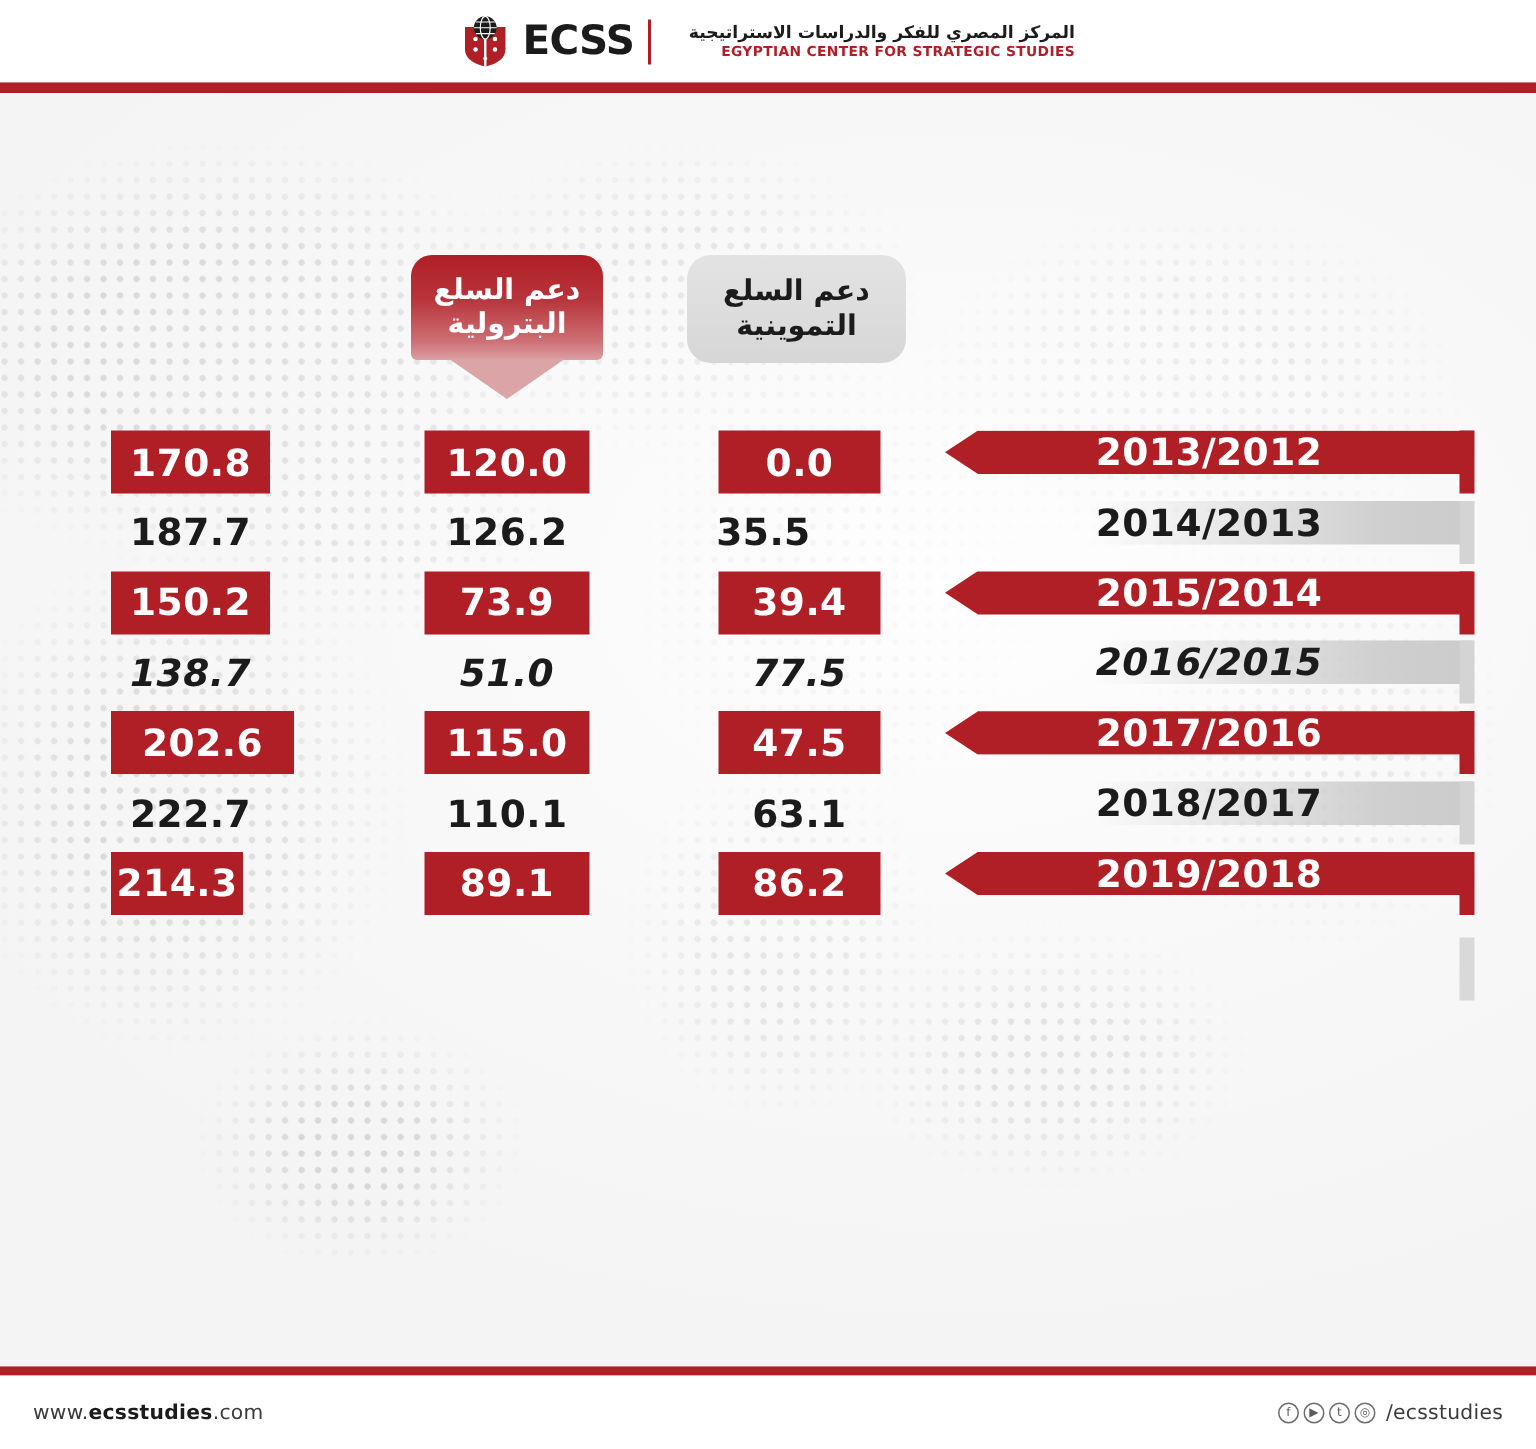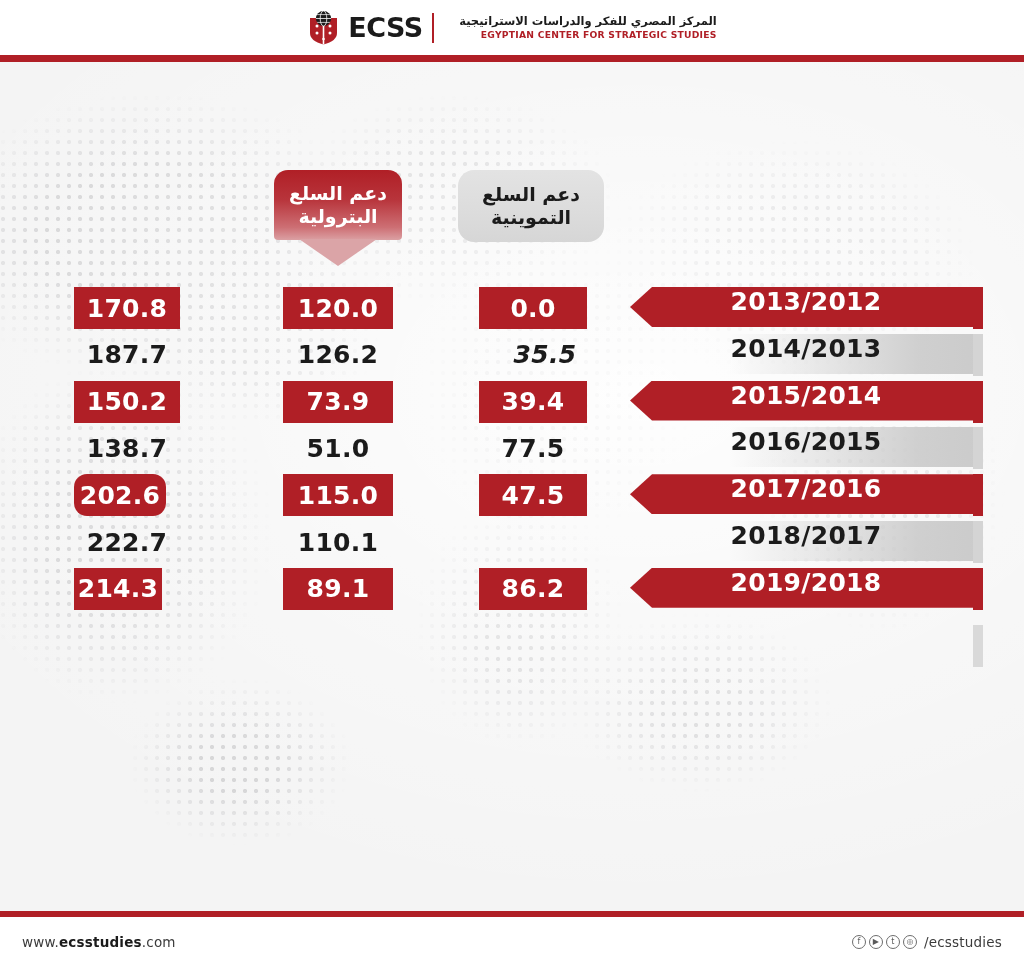--- a/index.html
+++ b/index.html
@@ -191,23 +191,23 @@
     font-weight: bold;
     font-size: 25px;
     letter-spacing: 0.3px;
   }
   .cell.on  { background: #b01f26; color: #ffffff; }
   .cell.off { background: transparent; color: #1b1b1b; }
 
   
   .yearbar {
     position: absolute;
-    height: 40px;
-    display: flex;
-    align-items: flex-start;
+    height: 29px;
+    display: flex;
+    align-items: center;
     justify-content: center;
     font-weight: bold;
     font-size: 25px;
     letter-spacing: 0.3px;
   }
   .yearbar.on {
     color: #ffffff;
     background: #b01f26;
     clip-path: polygon(0 50%, 22px 0, 100% 0, 100% 100%, 22px 100%);
   }
@@ -315,56 +315,57 @@
           <div class="cell on" style="left: 283px; width: 110px;">120.0</div>
           <div class="cell on" style="left: 479px; width: 108px;">0.0</div>
           <div class="yearbar on" style="left: 630px; width: 352px;">
             <span>2013/2012</span>
           </div>
           <div class="rail on" style="left: 973px;"></div>
         </div>
         <div class="row" style="top: 271.8px;">
           <div class="cell off" style="left: 74px; width: 106px;">187.7</div>
           <div class="cell off" style="left: 283px; width: 110px;">126.2</div>
-          <div class="cell off" style="left: 491px; width: 108px; font-style: italic;">35.5</div>
+          <div class="cell off" style="left: 455px; width: 108px;">35.5</div>
           <div class="yearbar off" style="left: 630px; width: 352px;">
             <span>2014/2013</span>
           </div>
           <div class="rail off" style="left: 973px;"></div>
         </div>
         <div class="row" style="top: 318.6px;">
           <div class="cell on" style="left: 74px; width: 106px;">150.2</div>
           <div class="cell on" style="left: 283px; width: 110px;">73.9</div>
           <div class="cell on" style="left: 479px; width: 108px;">39.4</div>
           <div class="yearbar on" style="left: 630px; width: 352px;">
             <span>2015/2014</span>
           </div>
           <div class="rail on" style="left: 973px;"></div>
         </div>
-        <div class="row" style="top: 365.4px;">
+        <div class="row" style="top: 365.4px; font-style: italic;">
           <div class="cell off" style="left: 74px; width: 106px;">138.7</div>
           <div class="cell off" style="left: 283px; width: 110px;">51.0</div>
           <div class="cell off" style="left: 479px; width: 108px;">77.5</div>
           <div class="yearbar off" style="left: 630px; width: 352px;">
             <span>2016/2015</span>
           </div>
           <div class="rail off" style="left: 973px;"></div>
         </div>
         <div class="row" style="top: 412.2px;">
-          <div class="cell on" style="left: 74px; width: 92px; border-radius: 13px;">202.6</div>
+          <div class="cell on" style="left: 74px; width: 122px;">202.6</div>
           <div class="cell on" style="left: 283px; width: 110px;">115.0</div>
           <div class="cell on" style="left: 479px; width: 108px;">47.5</div>
           <div class="yearbar on" style="left: 630px; width: 352px;">
             <span>2017/2016</span>
           </div>
           <div class="rail on" style="left: 973px;"></div>
         </div>
         <div class="row" style="top: 459px;">
           <div class="cell off" style="left: 74px; width: 106px;">222.7</div>
           <div class="cell off" style="left: 283px; width: 110px;">110.1</div>
+          <div class="cell off" style="left: 479px; width: 108px;">63.1</div>
           <div class="yearbar off" style="left: 630px; width: 352px;">
             <span>2018/2017</span>
           </div>
           <div class="rail off" style="left: 973px;"></div>
         </div>
         <div class="row" style="top: 505.8px;">
           <div class="cell on" style="left: 74px; width: 88px;">214.3</div>
           <div class="cell on" style="left: 283px; width: 110px;">89.1</div>
           <div class="cell on" style="left: 479px; width: 108px;">86.2</div>
           <div class="yearbar on" style="left: 630px; width: 352px;">

